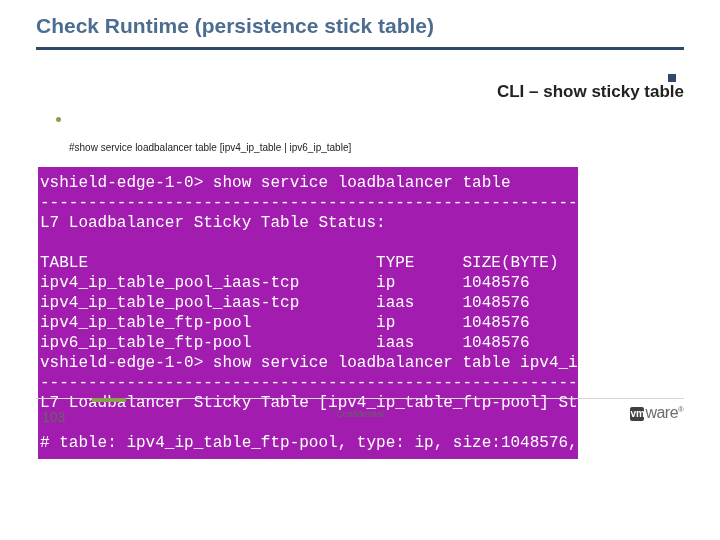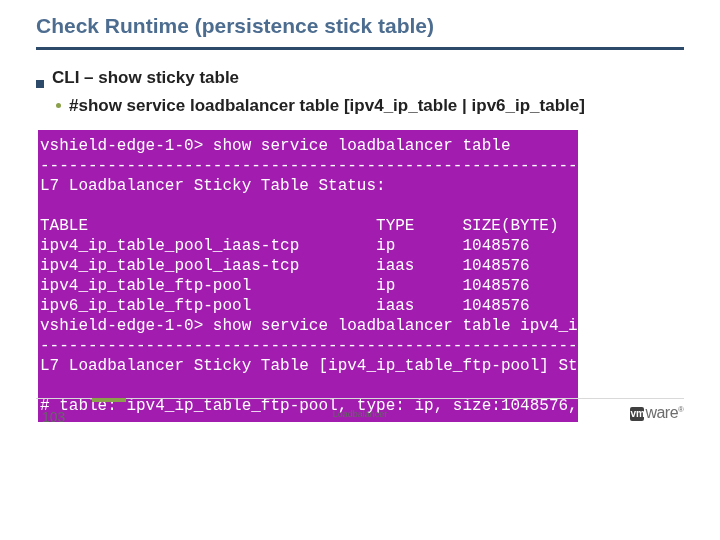--- a/index.html
+++ b/index.html
@@ -1,26 +1,26 @@
 <!DOCTYPE html>
 <html><head>
 <meta charset="utf-8">
 <style>
   * { margin: 0; padding: 0; box-sizing: border-box; }
   html, body { width: 720px; height: 540px; font-family: Arial, Helvetica, sans-serif; background: #fff; }
   .slide { position: relative; width: 720px; height: 432px; background: #fff; }
   .title { color: #4d6d90; font-size: 21px; font-weight: bold; padding: 14px 0 6px 36px; }
   .title-rule { height: 3px; background: #2e4a6b; margin: 3px 36px 0 36px; }
   .content { padding: 18px 36px 0 36px; }
-  .bullet1 { display: flex; align-items: flex-end; margin-bottom: 8px; }
+  .bullet1 { display: flex; align-items: flex-end; margin-bottom: 8px; flex-direction: column; }
   .bullet1 .sq { width: 8px; height: 8px; background: #2e4a6b; margin: 6px 8px 0 0; flex: 0 0 auto; }
   .bullet1 .txt { font-size: 17px; font-weight: bold; color: #222; }
   .bullet2 { display: flex; align-items: flex-start; margin: 4px 0 14px 20px; }
   .bullet2 .dot { width: 5px; height: 5px; background: #8aa04a; border-radius: 50%; margin: 7px 8px 0 0; flex: 0 0 auto; }
-  .bullet2 .txt { font-size: 17px; font-weight: bold; color: #222; }
+  .bullet2 .txt { font-size: 10px; font-weight: normal; color: #222; margin-top: 32px; }
   .terminal {
     background: #a21caf; color: #fff; font-family: "Courier New", Consolas, monospace;
     font-size: 16px; line-height: 1.25; padding: 6px 2px; width: 540px; margin-left: 2px;
     white-space: pre; overflow: hidden;
   }
   .footer { position: absolute; left: 0; right: 0; bottom: 0; height: 34px; }
   .footer-line { position: absolute; left: 36px; right: 36px; top: 0; height: 1px; background: #d9d9d9; }
   .footer-accent { position: absolute; left: 92px; top: 0; width: 34px; height: 4px; background: #8aa04a; }
   .page-num { position: absolute; left: 42px; top: 11px; font-size: 14px; color: #666; }
   .conf { position: absolute; left: 0; right: 0; top: 11px; text-align: center; font-size: 9px; color: #666; }
@@ -59,18 +59,18 @@
 -----------------------------------------------------------------
 L7 Loadbalancer Sticky Table [ipv4_ip_table_ftp-pool] Status:
 
 # table: ipv4_ip_table_ftp-pool, type: ip, size:1048576, used:0</div>
   </div>
 
   <div class="footer">
     <div class="footer-line"></div>
     <div class="footer-accent"></div>
     <div class="page-num">103</div>
-    <div class="conf">Loadbalancer</div>
+    <div class="conf">Confidential</div>
     <div class="logo">
       <span class="vm-box">vm</span><span class="logo-txt">ware</span><span class="logo-reg">®</span>
     </div>
   </div>
 </div>
 
 </body></html>

